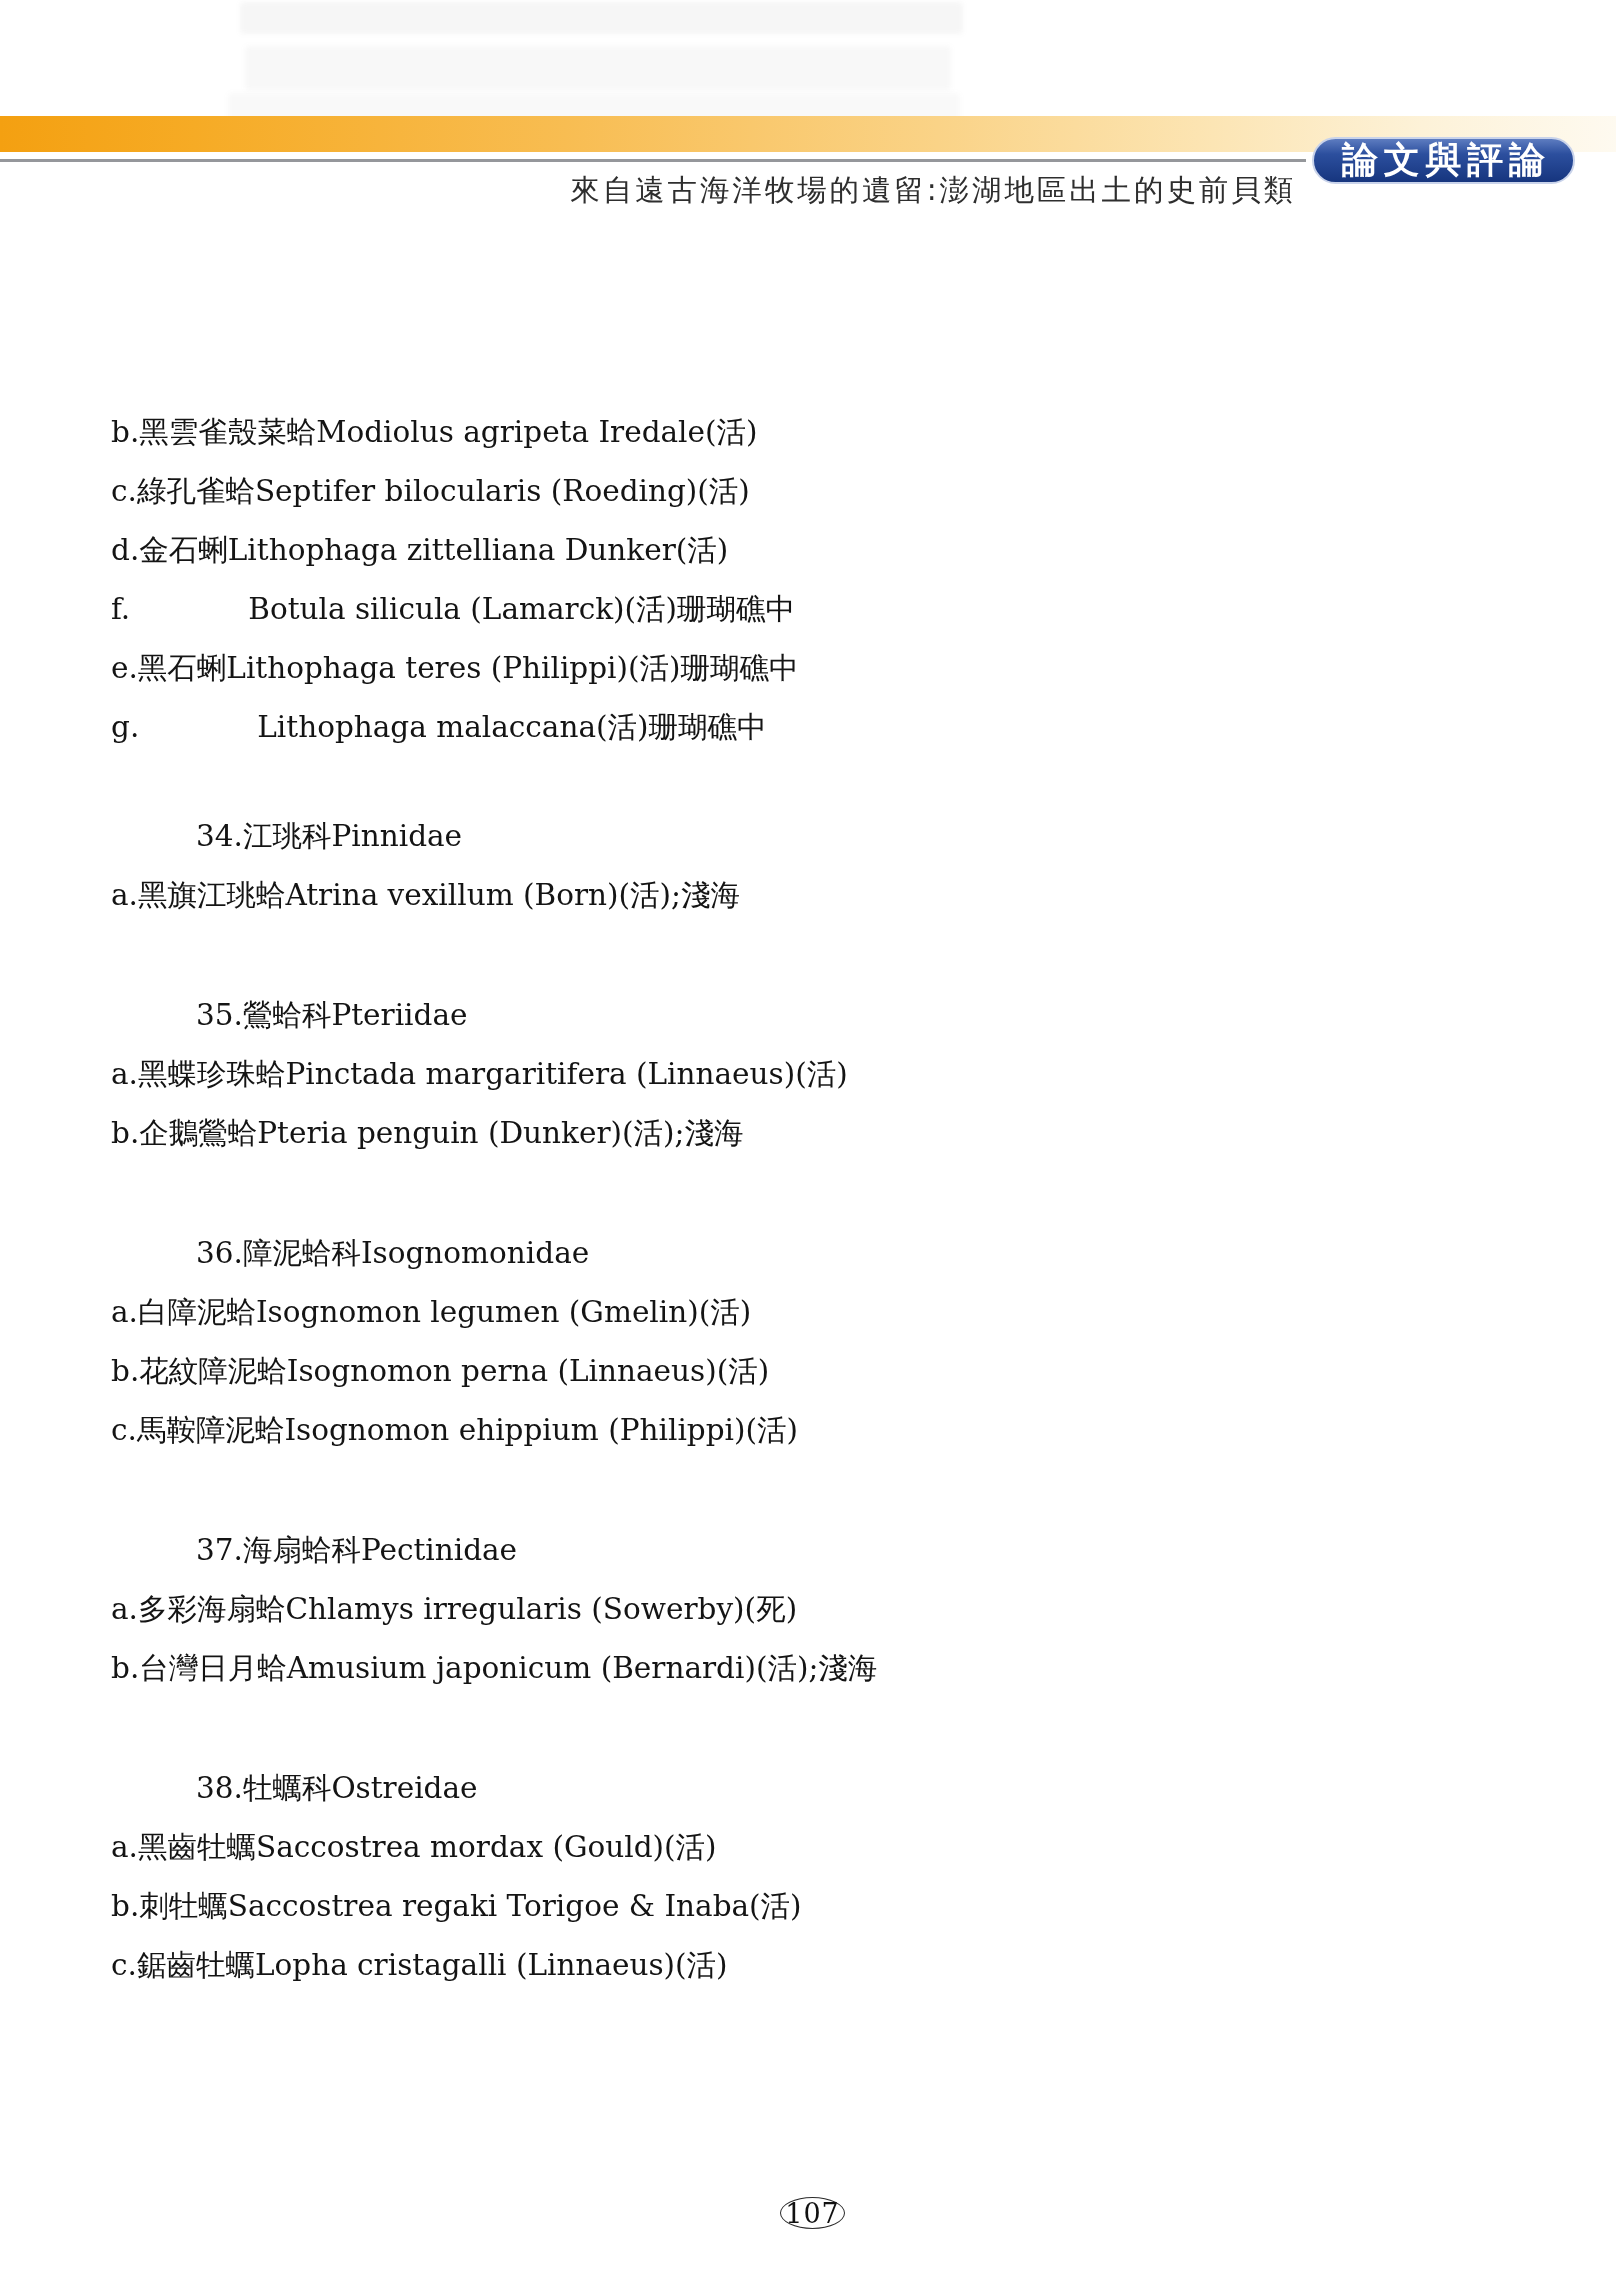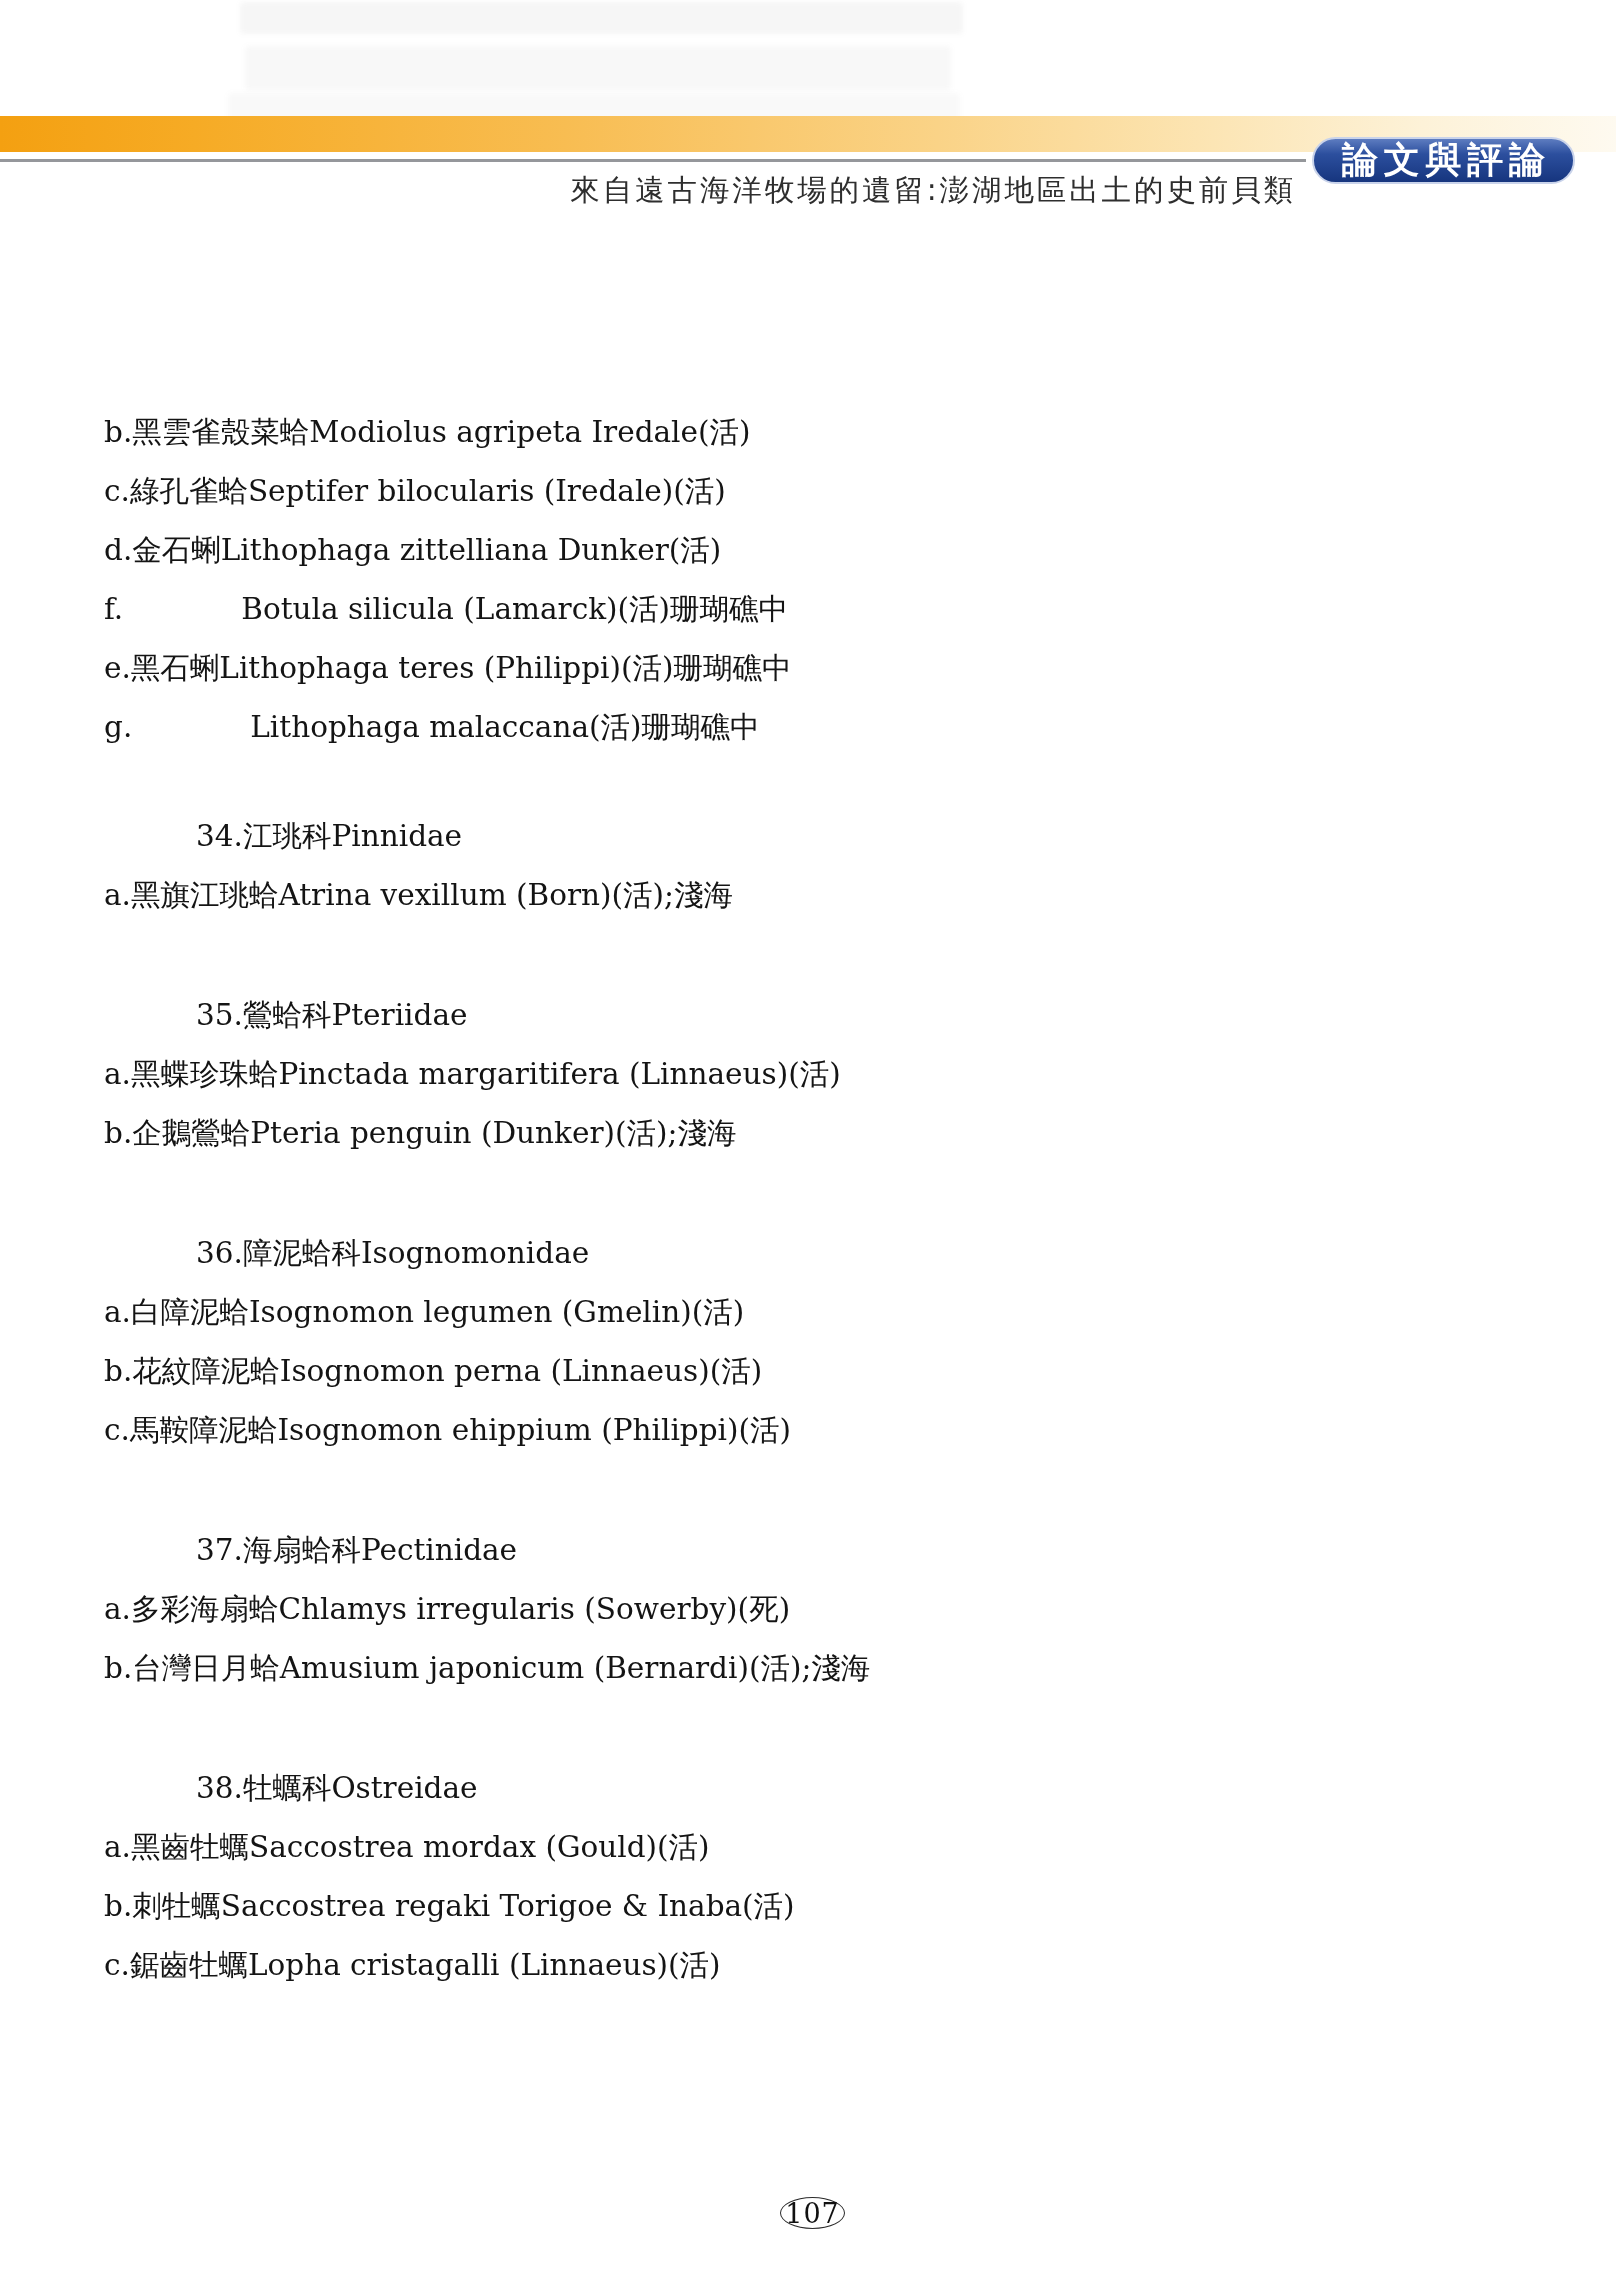--- a/index.html
+++ b/index.html
@@ -43,21 +43,21 @@
   .title {
     position:absolute; top:171px; right:321px;
     font-family:"DejaVu Sans","Liberation Sans",sans-serif;
     font-size:29.5px; letter-spacing:2.9px; color:#2e2e2e; white-space:nowrap;
   }
 
   
   .content { position:absolute; left:0; top:403px; width:1617px;
              font-size:29.5px; line-height:59px; color:#141414; }
   .line { white-space:pre; }
-  .line.sub { padding-left:87px;margin-left:17px; }
+  .line.sub { padding-left:111px; }
   .line.section { padding-left:160px;margin-left:36px; }
   .gap-first { margin-top:50px; }
   .gap { margin-top:61px; }
 
   
   .pagenum {
     position:absolute; left:780px; top:2197px; width:65px; height:32px;
     box-sizing:border-box; border:1.9px solid #2b2b2b; border-radius:50%;
     display:flex; align-items:center; justify-content:center;
     font-size:27px; letter-spacing:1px; color:#111;
@@ -74,21 +74,21 @@
 
   <div class="topbar"></div>
   <div class="rule"></div>
 
   <div class="badge">論文與評論</div>
 
   <div class="title">來自遠古海洋牧場的遺留:澎湖地區出土的史前貝類</div>
 
   <div class="content">
     <div class="line sub">b.黑雲雀殼菜蛤Modiolus agripeta Iredale(活)</div>
-    <div class="line sub">c.綠孔雀蛤Septifer bilocularis (Iredale)(活)</div>
+    <div class="line sub">c.綠孔雀蛤Septifer bilocularis (Roeding)(活)</div>
     <div class="line sub">d.金石蜊Lithophaga zittelliana Dunker(活)</div>
     <div class="line sub">f.　　　　Botula silicula (Lamarck)(活)珊瑚礁中</div>
     <div class="line sub">e.黑石蜊Lithophaga teres (Philippi)(活)珊瑚礁中</div>
     <div class="line sub">g.　　　　Lithophaga malaccana(活)珊瑚礁中</div>
     <div class="line section gap-first">34.江珧科Pinnidae</div>
     <div class="line sub">a.黑旗江珧蛤Atrina vexillum (Born)(活);淺海</div>
     <div class="line section gap">35.鶯蛤科Pteriidae</div>
     <div class="line sub">a.黑蝶珍珠蛤Pinctada margaritifera (Linnaeus)(活)</div>
     <div class="line sub">b.企鵝鶯蛤Pteria penguin (Dunker)(活);淺海</div>
     <div class="line section gap">36.障泥蛤科Isognomonidae</div>

